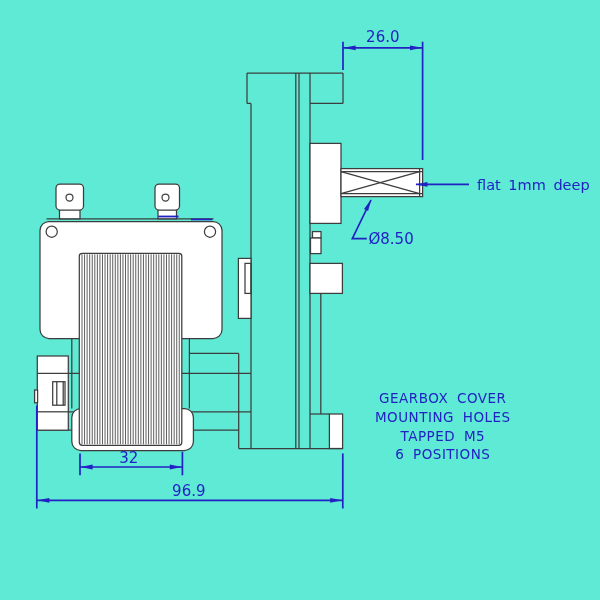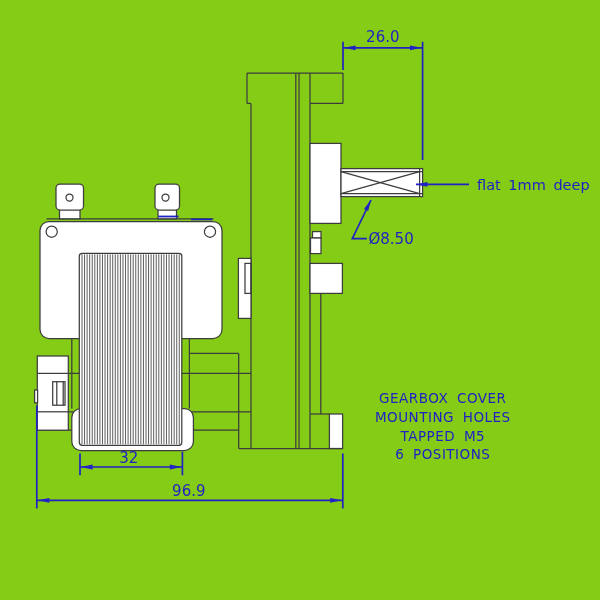--- a/index.html
+++ b/index.html
@@ -1,16 +1,16 @@
 <!DOCTYPE html>
 <html><head>
 <meta charset="utf-8">
 <style>
   html,body{margin:0;padding:0;background:#ffffff;}
-  .canvas{position:relative;width:600px;height:600px;background:#84cc16;overflow:hidden;
+  .canvas{position:relative;width:600px;height:600px;background:#5eead4;overflow:hidden;
           font-family:"DejaVu Sans", sans-serif;}
   svg{display:block;}
   .dk{stroke:#3d3d3d;stroke-width:1.25;fill:none;}
   .dkf{stroke:#3d3d3d;stroke-width:1.25;fill:#ffffff;}
   .rib{stroke:#4d4d4d;stroke-width:0.9;}
   .bl{stroke:#2222c4;stroke-width:1.7;fill:none;}
   .blf{fill:#2222c4;stroke:none;}
   .btxt{fill:#2222c4;font-size:15px;}
   .btxt-mid{text-anchor:middle;}
   .note{fill:#2222c4;font-size:13.5px;letter-spacing:0.5px;word-spacing:4px;text-anchor:middle;}

